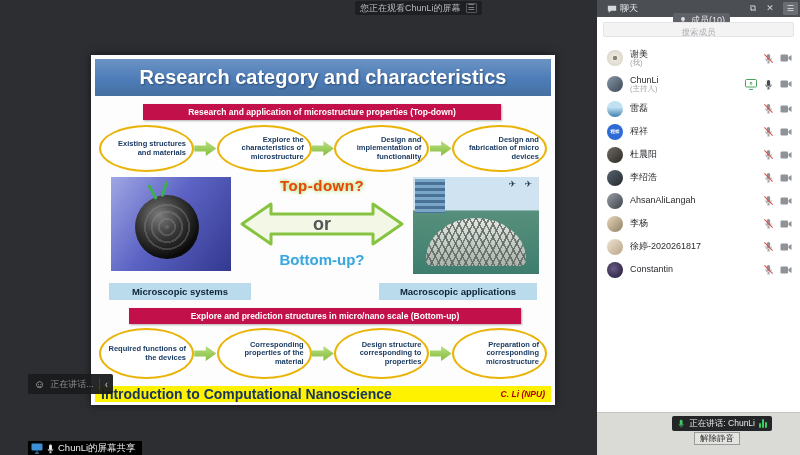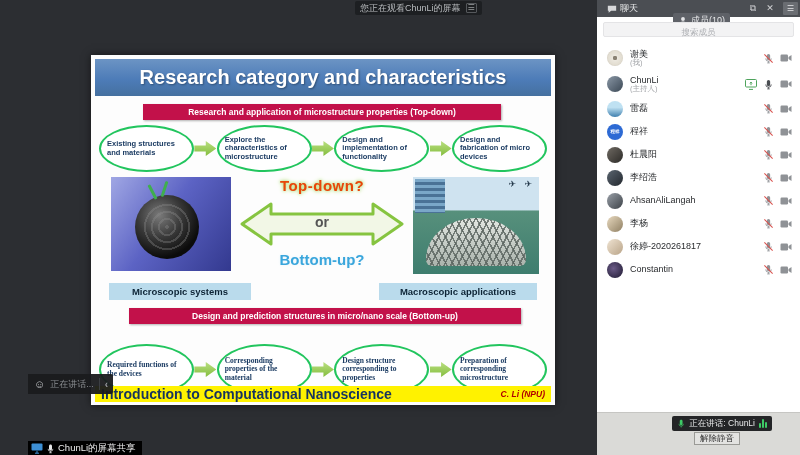--- a/index.html
+++ b/index.html
@@ -19,23 +19,23 @@
   .slide-header { position:absolute; left:4px; right:4px; top:4px; height:37px;
     background:linear-gradient(180deg,#6c94c4 0%,#4d7cb8 55%,#45709f 100%);
     display:flex; align-items:center; justify-content:center;
     color:#fff; font-size:20px; font-weight:bold; text-shadow:1px 1px 2px rgba(0,0,0,.35); }
   .banner-red { position:absolute; height:16px; background:#c2114a; color:#fff; font-size:8.5px; font-weight:bold;
     display:flex; align-items:center; justify-content:center; box-shadow:1px 1px 2px rgba(0,0,0,.3); }
   .banner-red.r1 { left:52px; width:358px; top:49px; }
   .banner-red.r2 { left:38px; width:392px; top:253px; }
   .flow-row { position:absolute; left:8px; right:8px; display:flex; align-items:center; justify-content:space-between; }
   .flow-row.f1 { top:70px; height:47px; }
-  .flow-row.f2 { top:289px; height:51px;font-family:Liberation Serif, serif; }
-  .oval { width:95px; height:100%; border:2px solid #22c55e; border-radius:50%; background:#fff;
-    display:flex; align-items:center; justify-content:center; text-align:left;
+  .flow-row.f2 { top:273px; height:51px; }
+  .oval { width:95px; height:100%; border:2px solid #eab308; border-radius:50%; background:#fff;
+    display:flex; align-items:center; justify-content:center; text-align:right;
     font-size:7.5px; line-height:1.12; font-weight:bold; color:#1c3c63; padding:3px 6px; }
   .flow-arrow { width:22px; height:15px; flex:0 0 auto;
     background:linear-gradient(180deg,#b9df80,#84bd3e);
     clip-path:polygon(0 30%,52% 30%,52% 0,100% 50%,52% 100%,52% 70%,0 70%); }
 
   .mid { position:absolute; left:0; top:122px; width:464px; height:102px; }
   .nano-img { position:absolute; left:20px; top:0; width:120px; height:94px;
     background:linear-gradient(125deg,#a0a7e4 0%,#5c63c4 45%,#33398f 100%); }
   .fullerene { position:absolute; left:24px; top:18px; width:64px; height:64px; border-radius:50%;
     background:radial-gradient(circle at 38% 32%,#7a7a7a 0%,#383838 38%,#0b0b0b 72%); }
@@ -43,21 +43,21 @@
     background:repeating-radial-gradient(circle at 50% 50%, rgba(140,140,140,.35) 0 2px, transparent 2px 7px); }
   .tube1,.tube2 { position:absolute; width:3px; height:16px; background:#3fae4e; border-radius:1px; }
   .tube1 { left:52px; top:4px; transform:rotate(18deg); }
   .tube2 { left:40px; top:7px; transform:rotate(-28deg); }
   .mid-center { position:absolute; left:146px; top:0; width:170px; height:100%; text-align:center; }
   .topdown { font-size:15px; font-weight:bold; color:#e8450a; letter-spacing:.5px;
     text-shadow:0 0 3px #b8e184, 0 0 5px #b8e184; }
   .bottomup { position:absolute; left:0; right:0; top:74px; font-size:15px; font-weight:bold; color:#3aa6dc;
     text-shadow:0 0 3px #e8f4fb; }
   .dbl-arrow-wrap { position:absolute; left:2px; top:22px; width:166px; height:50px; }
-  .or-label { position:absolute; left:0; right:0; top:15px; font-size:14px; font-weight:bold; color:#555; }
+  .or-label { position:absolute; left:0; right:0; top:15px; font-size:18px; font-weight:bold; color:#555; }
   .macro-img { position:absolute; left:322px; top:0; width:126px; height:97px;
     background:linear-gradient(180deg,#cfe3f0 0%,#cfe3f0 34%,#57907c 35%,#3e7d6e 100%); overflow:hidden; }
   .building { position:absolute; left:2px; top:2px; width:30px; height:34px;
     background:repeating-linear-gradient(180deg,#7aa7c8 0 3px,#4a7296 3px 6px); }
   .planes { position:absolute; right:4px; top:2px; font-size:9px; color:#24384a; letter-spacing:3px; }
   .nest { position:absolute; left:13px; bottom:8px; width:100px; height:48px;
     border-radius:50% 50% 6px 6px / 85% 85% 6px 6px;
     background:
       repeating-linear-gradient(62deg, rgba(90,100,95,.8) 0 1.5px, transparent 1.5px 6px),
       repeating-linear-gradient(-62deg, rgba(90,100,95,.8) 0 1.5px, transparent 1.5px 6px),
@@ -165,21 +165,21 @@
       <div class="macro-img">
         <div class="building"></div>
         <div class="planes">✈ ✈</div>
         <div class="nest"></div>
       </div>
     </div>
 
     <div class="scale-label left">Microscopic systems</div>
     <div class="scale-label right">Macroscopic applications</div>
 
-    <div class="banner-red r2">Design and prediction structures in micro/nano scale (Bottom-up)</div>
+    <div class="banner-red r2">Explore and prediction structures in micro/nano scale (Bottom-up)</div>
 
     <div class="flow-row f2">
       <div class="oval">Required functions of the devices</div>
       <div class="flow-arrow"></div>
       <div class="oval">Corresponding properties of the material</div>
       <div class="flow-arrow"></div>
       <div class="oval">Design structure corresponding to properties</div>
       <div class="flow-arrow"></div>
       <div class="oval">Preparation of corresponding microstructure</div>
     </div>

